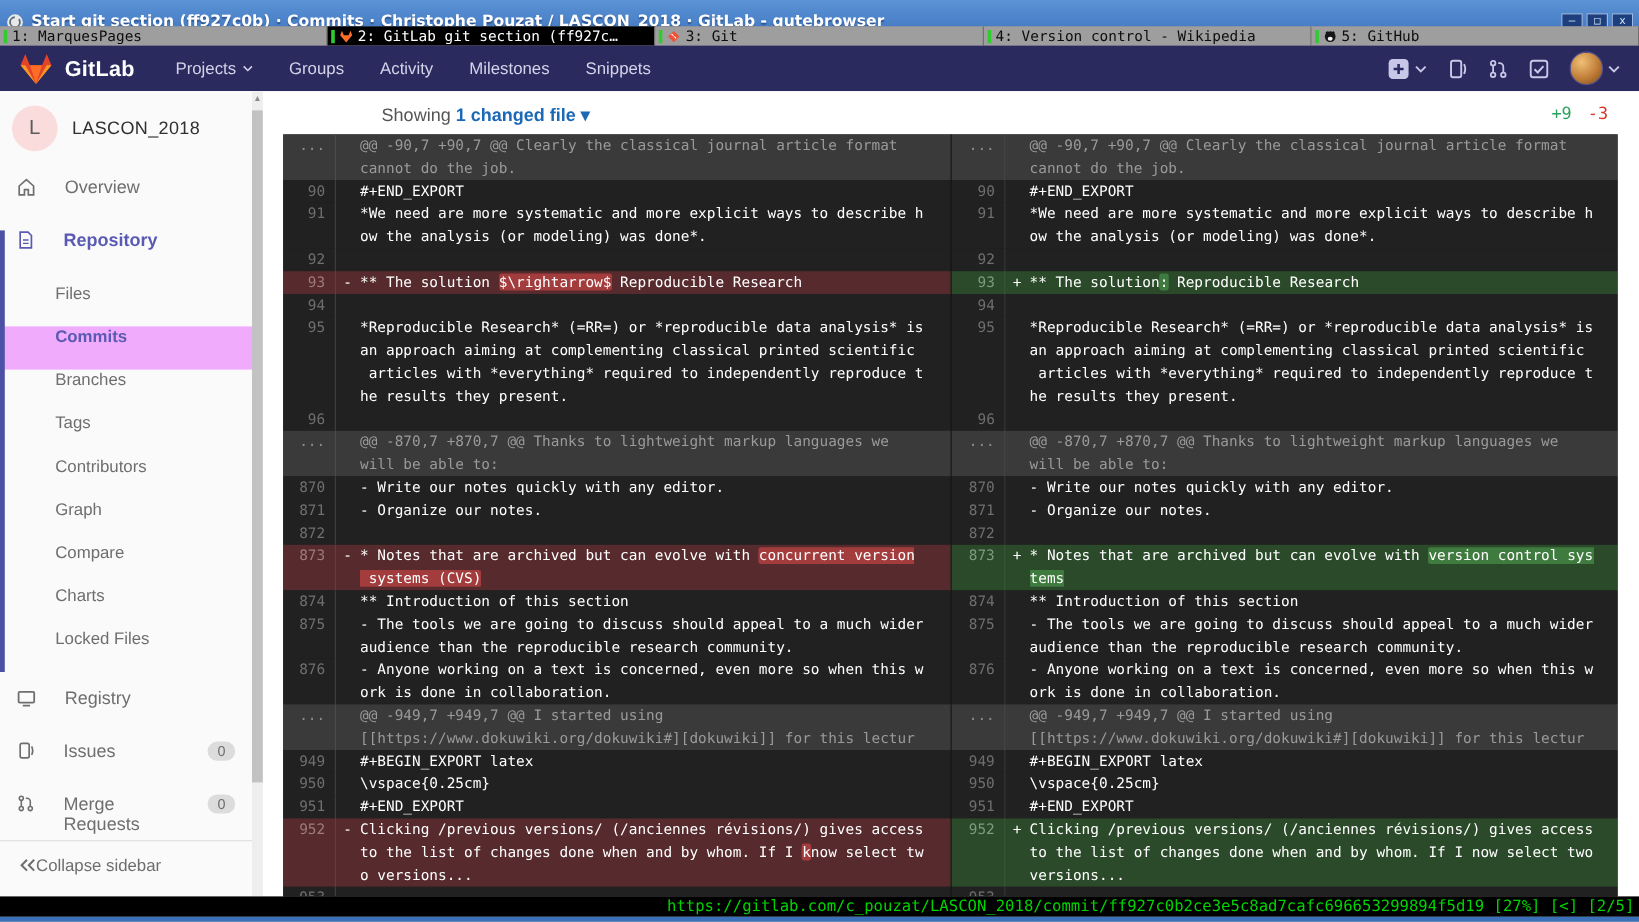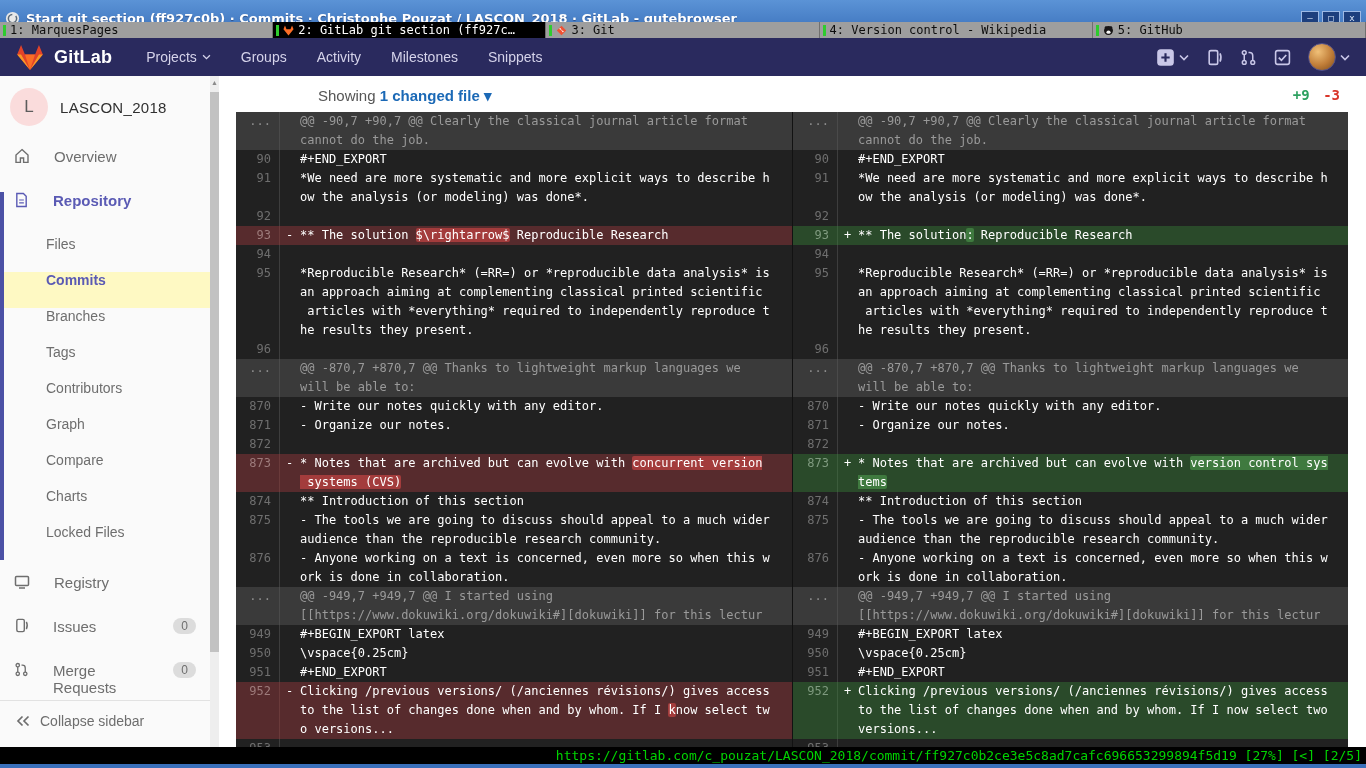--- a/index.html
+++ b/index.html
@@ -62,34 +62,34 @@
   .project-row{display:flex;align-items:center;gap:12px;padding:12px 10px 10px 10px}
   .project-avatar{width:38px;height:38px;border-radius:50%;background:#fadcdc;color:#5c5c5c;
     display:flex;align-items:center;justify-content:center;font-size:17px}
   .project-name{font-size:15px;font-weight:normal;color:#303030;letter-spacing:.3px}
   .side-list{position:relative;margin-top:12px}
   .activebar{position:absolute;left:0;top:44px;width:4px;height:368px;background:#4b51a5}
   .side-item{display:flex;align-items:flex-start;gap:24px;padding:0 14px;color:#6e6e6e;font-size:15px}
   .side-item.top{height:44px}
   .side-item.sub{height:36px;padding-left:46px;font-size:14px}
   .side-item.active-parent{color:#5a5ab4;font-weight:bold}
-  .side-item.selected{background:#fef9c3;color:#5a5ab4;font-weight:bold}
+  .side-item.selected{background:#f0abfc;color:#5a5ab4;font-weight:bold}
   .side-item .icon{color:inherit}
   .badge{margin-left:auto;background:#dcdcdc;color:#6e6e6e;font-size:12px;border-radius:9px;
     padding:1px 8px;font-weight:normal}
   .spacer12{height:14px}
   .collapse-row{position:absolute;left:0;bottom:7px;width:210px;border-top:1px solid #e2e2e2;
-    height:40px;display:flex;align-items:center;gap:10px;padding:0 16px;box-sizing:border-box;
+    height:40px;display:flex;align-items:center;padding:0 16px;box-sizing:border-box;
     color:#6e6e6e;font-size:14px;background:#fafafa}
 
   
   .showing{position:absolute;left:318px;top:11px;font-size:15px;color:#555}
   .showing .link{color:#1b69b6;font-weight:bold}
   .stats{position:absolute;right:26px;top:11px;font-family:"DejaVu Sans Mono",monospace;
-    font-weight:bold;font-size:14px}
+    font-weight:normal;font-size:14px}
   .stat-add{color:#2da160}
   .stat-del{color:#d9362a;margin-left:5px}
 
   
   .diff{position:absolute;left:236px;top:36px;width:1112px;background:#212121;
     font-family:"DejaVu Sans Mono",monospace;font-size:12px;line-height:19px}
   .drow{display:grid;grid-template-columns:44px 512px 46px 510px}
   .cell{min-height:19px;box-sizing:border-box}
   .num{color:#6f6f6f;text-align:right;padding-right:8px;background:#212121;border-right:1px solid #3d3d3d}
   .num.rside{border-left:1px solid #121212}

